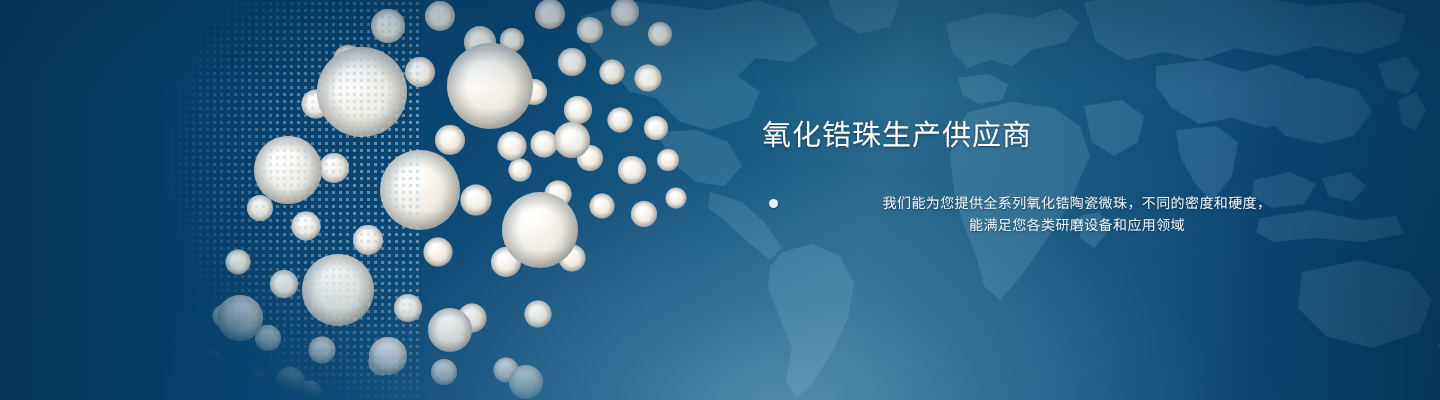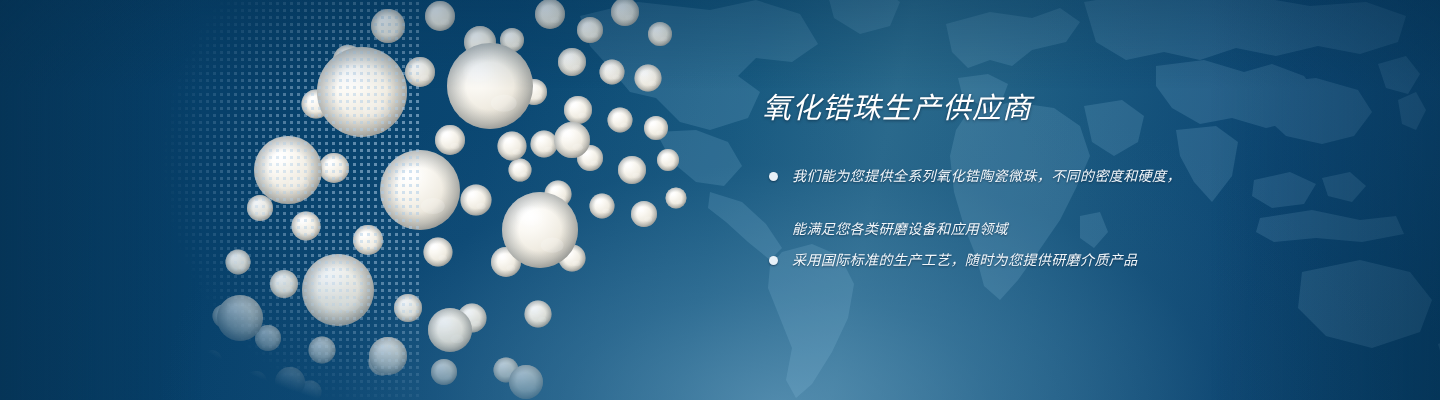--- a/index.html
+++ b/index.html
@@ -90,23 +90,22 @@
       radial-gradient(circle 1.45px at center, rgba(175,205,230,0.55) 98%, rgba(0,0,0,0) 100%);
     background-size: 7px 7px;
     -webkit-mask-image: radial-gradient(ellipse 330px 330px at 100% 40%, #000 12%, rgba(0,0,0,0.75) 44%, rgba(0,0,0,0) 78%);
     mask-image: radial-gradient(ellipse 330px 330px at 100% 40%, #000 12%, rgba(0,0,0,0.75) 44%, rgba(0,0,0,0) 78%);
   }
 
   
   .copy {
     position: absolute;
     left: 762px;
-    top: 89px;
+    top: 116px;
     width: 600px;
-    font-style: italic;
   }
   .headline {
     margin: 0;
     font-size: 29px;
     line-height: 38px;
     font-weight: normal;
     letter-spacing: 1px;
     color: #ffffff;
     text-shadow: 0 1px 3px rgba(0,20,40,0.55);
     white-space: nowrap;
@@ -119,34 +118,35 @@
   }
   .bullet {
     position: relative;
     padding-left: 30px;
     margin-bottom: 9px;
     font-size: 14px;
     line-height: 22px;
     color: #f2f7fb;
     text-shadow: 0 1px 2px rgba(0,20,40,0.5);
     letter-spacing: 0.4px;
+    text-align: center;
   }
   .bullet:last-child { margin-bottom: 0; }
   .bullet-dot {
     position: absolute;
     left: 7px;
     top: 7px;
     width: 9px;
     height: 9px;
     border-radius: 50%;
     background: #e8f1f8;
     box-shadow: 0 1px 2px rgba(0,15,35,0.45);
   }
   .bullet-text { display: block; }
-  .bullet-line2 { display: block; margin-top: 31px; }
+  .bullet-line2 { display: block; }
 </style>
 </head>
 <body>
 
 <div class="banner">
 
   <div class="bg-base"></div>
 
   <div class="bg-map">
     <svg viewBox="0 0 900 430" xmlns="http://www.w3.org/2000/svg">
@@ -322,20 +322,16 @@
 
   <div class="copy">
     <h1 class="headline">氧化锆珠生产供应商</h1>
 
     <ul class="bullets">
       <li class="bullet">
         <span class="bullet-dot"></span>
         <span class="bullet-text">我们能为您提供全系列氧化锆陶瓷微珠，不同的密度和硬度，</span>
         <span class="bullet-line2">能满足您各类研磨设备和应用领域</span>
       </li>
-      <li class="bullet">
-        <span class="bullet-dot"></span>
-        <span class="bullet-text">采用国际标准的生产工艺，随时为您提供研磨介质产品</span>
-      </li>
     </ul>
   </div>
 
 </div>
 
 </body></html>

